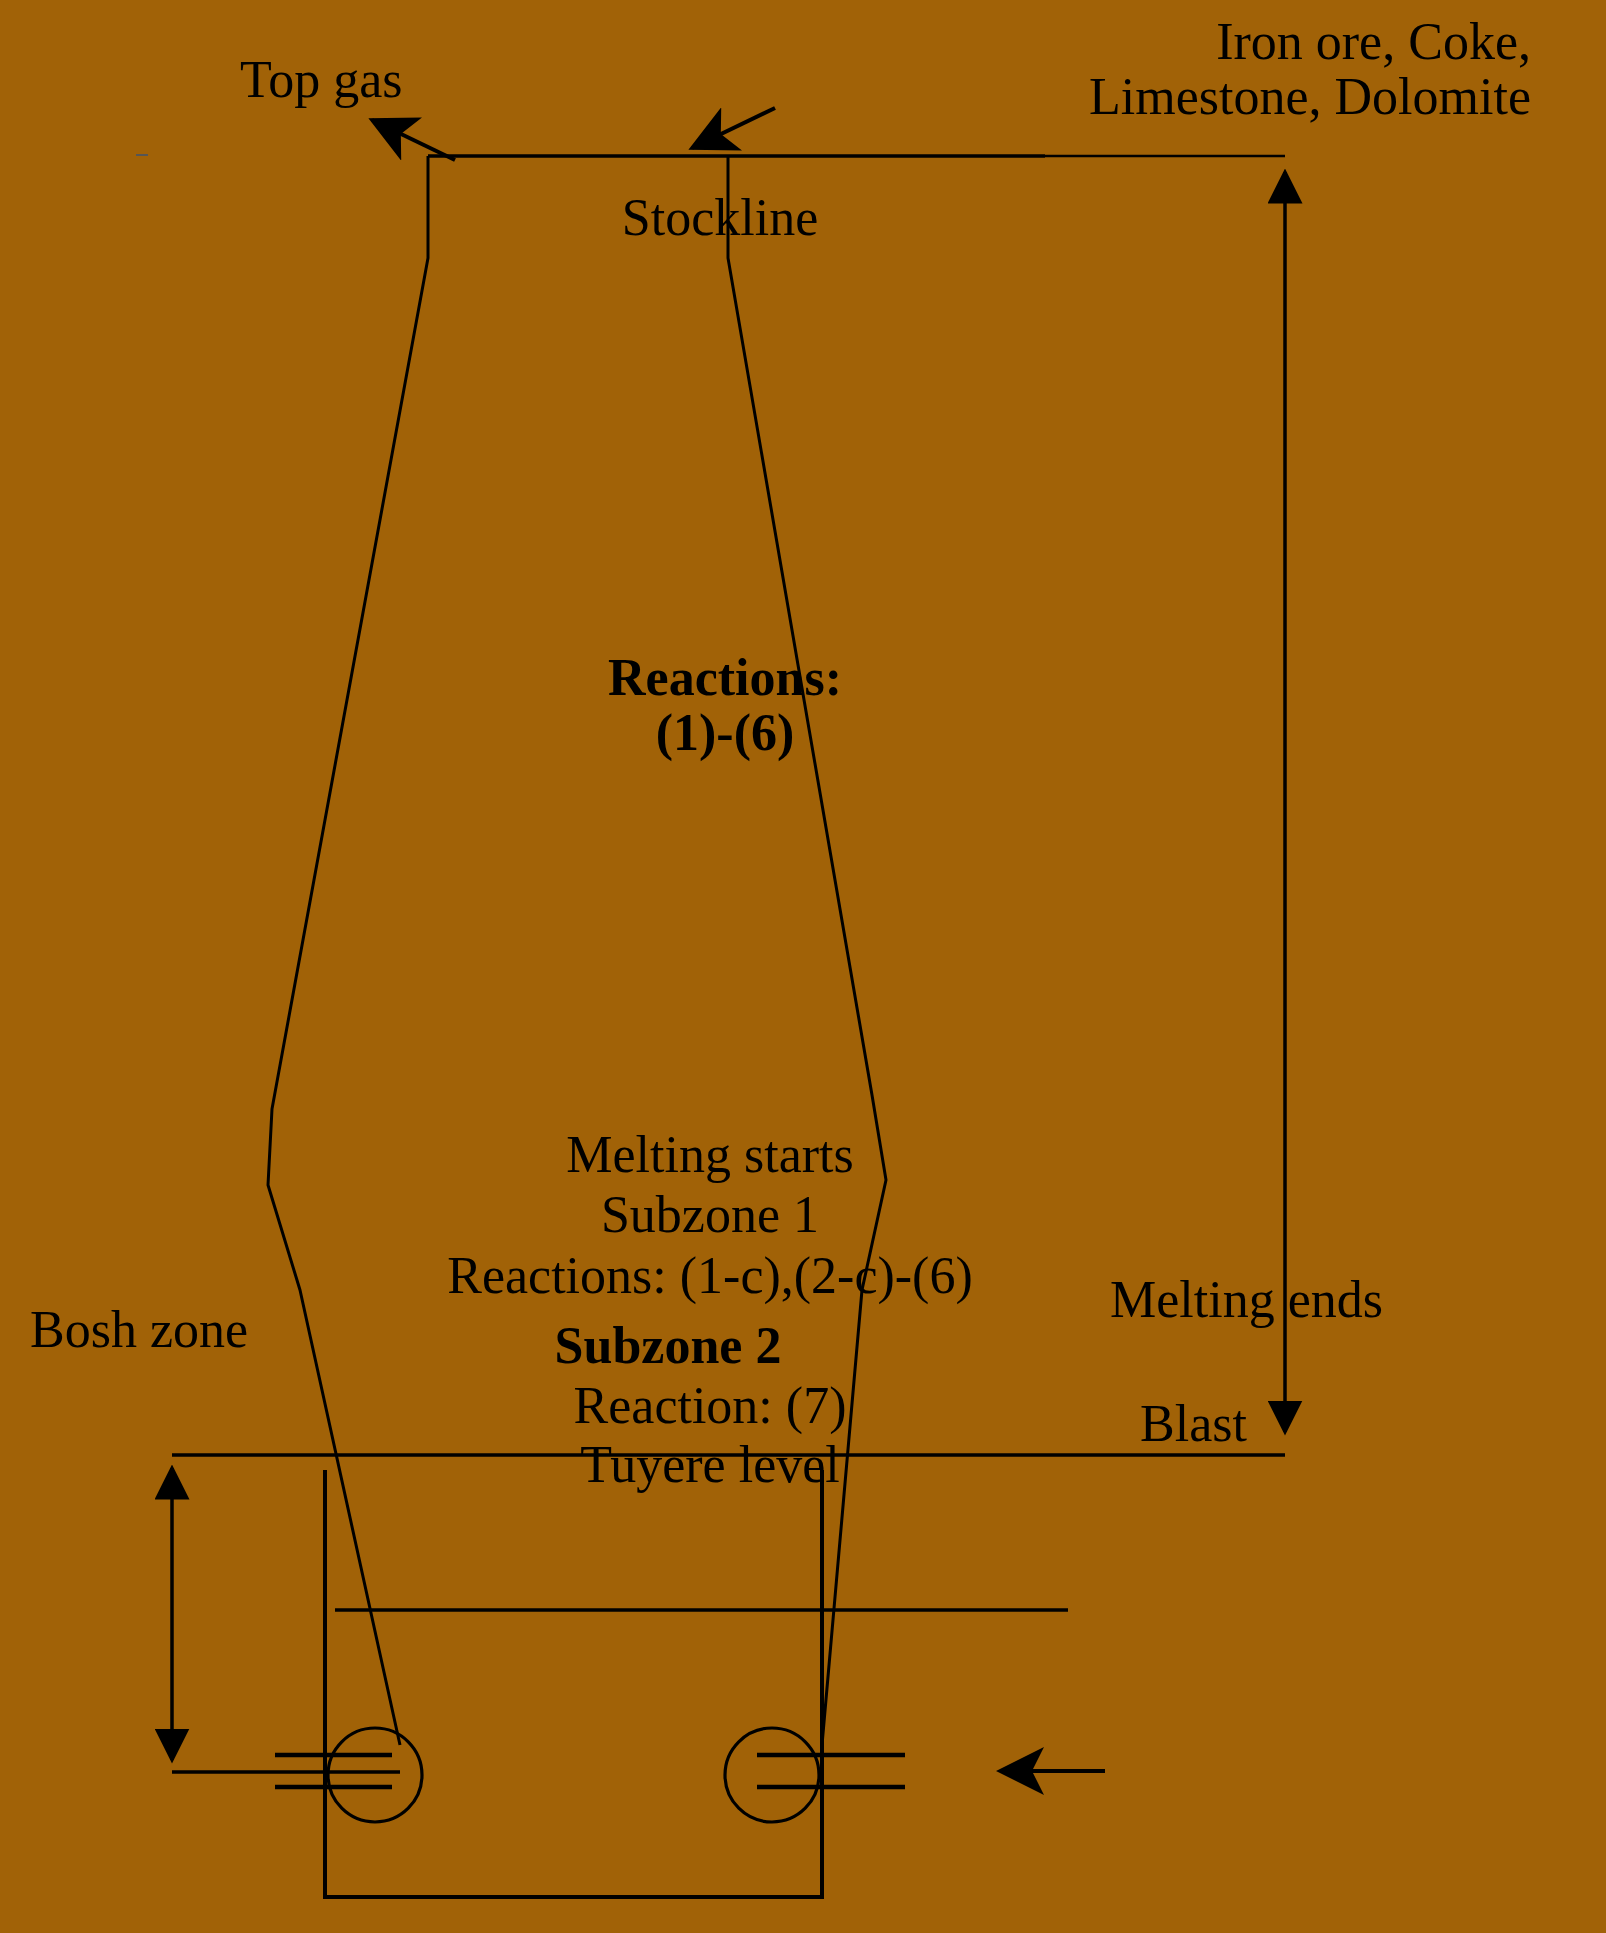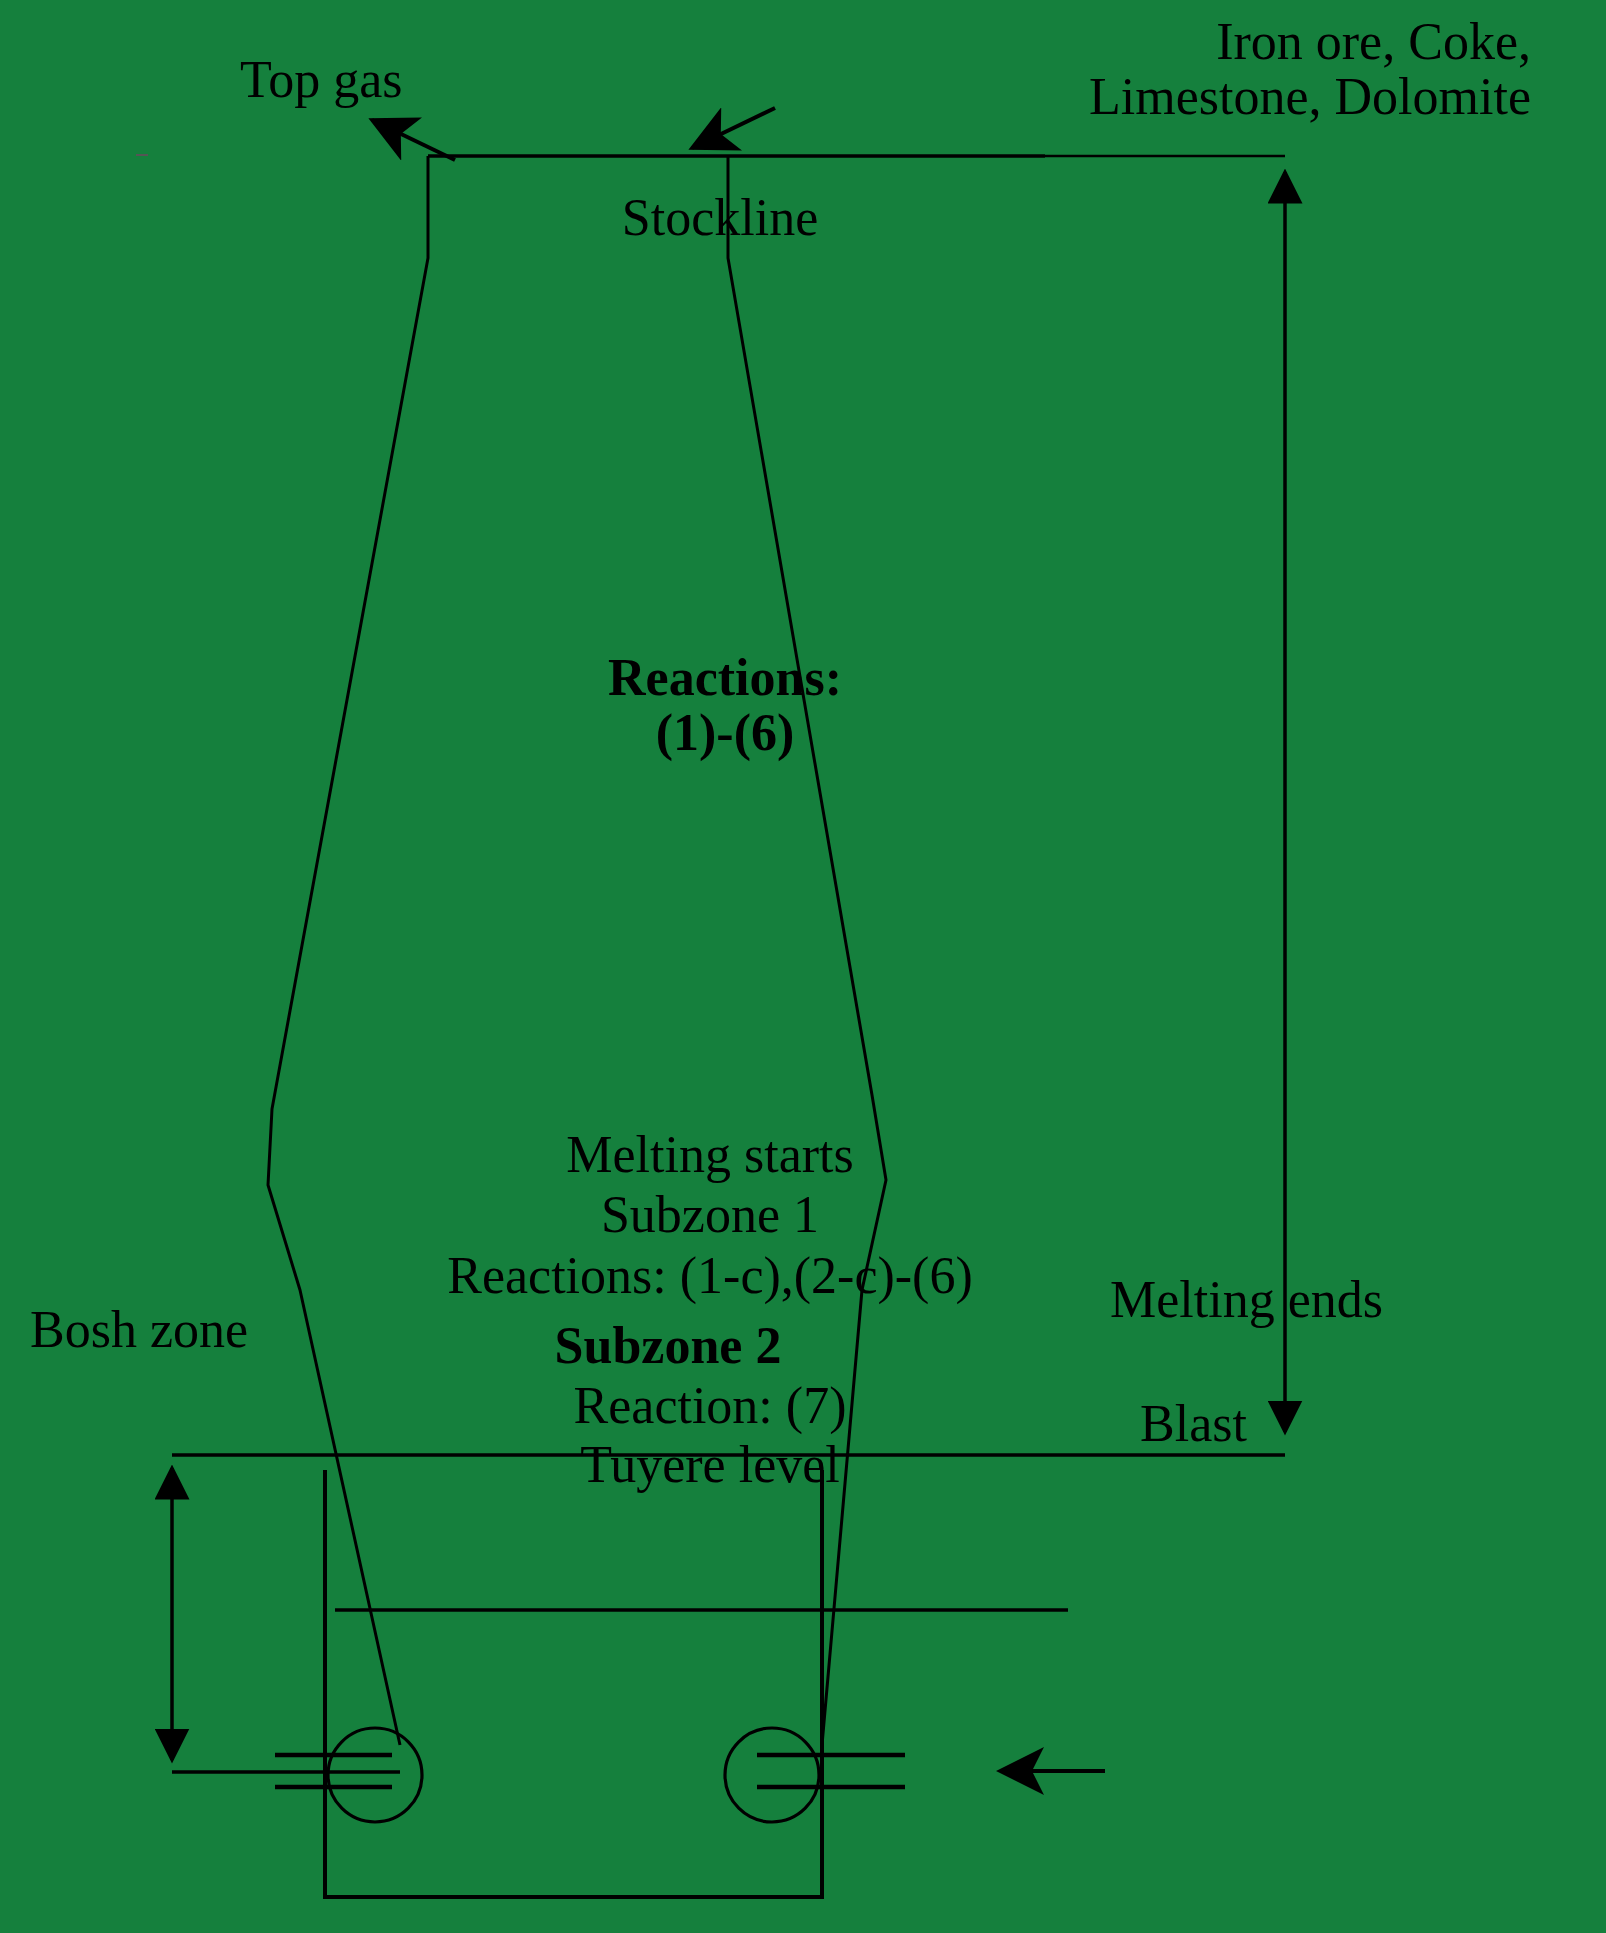--- a/index.html
+++ b/index.html
@@ -5,21 +5,21 @@
 <style>
   html, body {
     margin: 0;
     padding: 0;
     background: #ffffff;
   }
   #stage {
     position: relative;
     width: 1606px;
     height: 1933px;
-    background: #15803d;
+    background: #a16207;
     overflow: hidden;
     font-family: "Liberation Serif", "DejaVu Serif", serif;
     color: #000000;
   }
   #diagram-svg {
     position: absolute;
     left: 0;
     top: 0;
     width: 1606px;
     height: 1933px;

